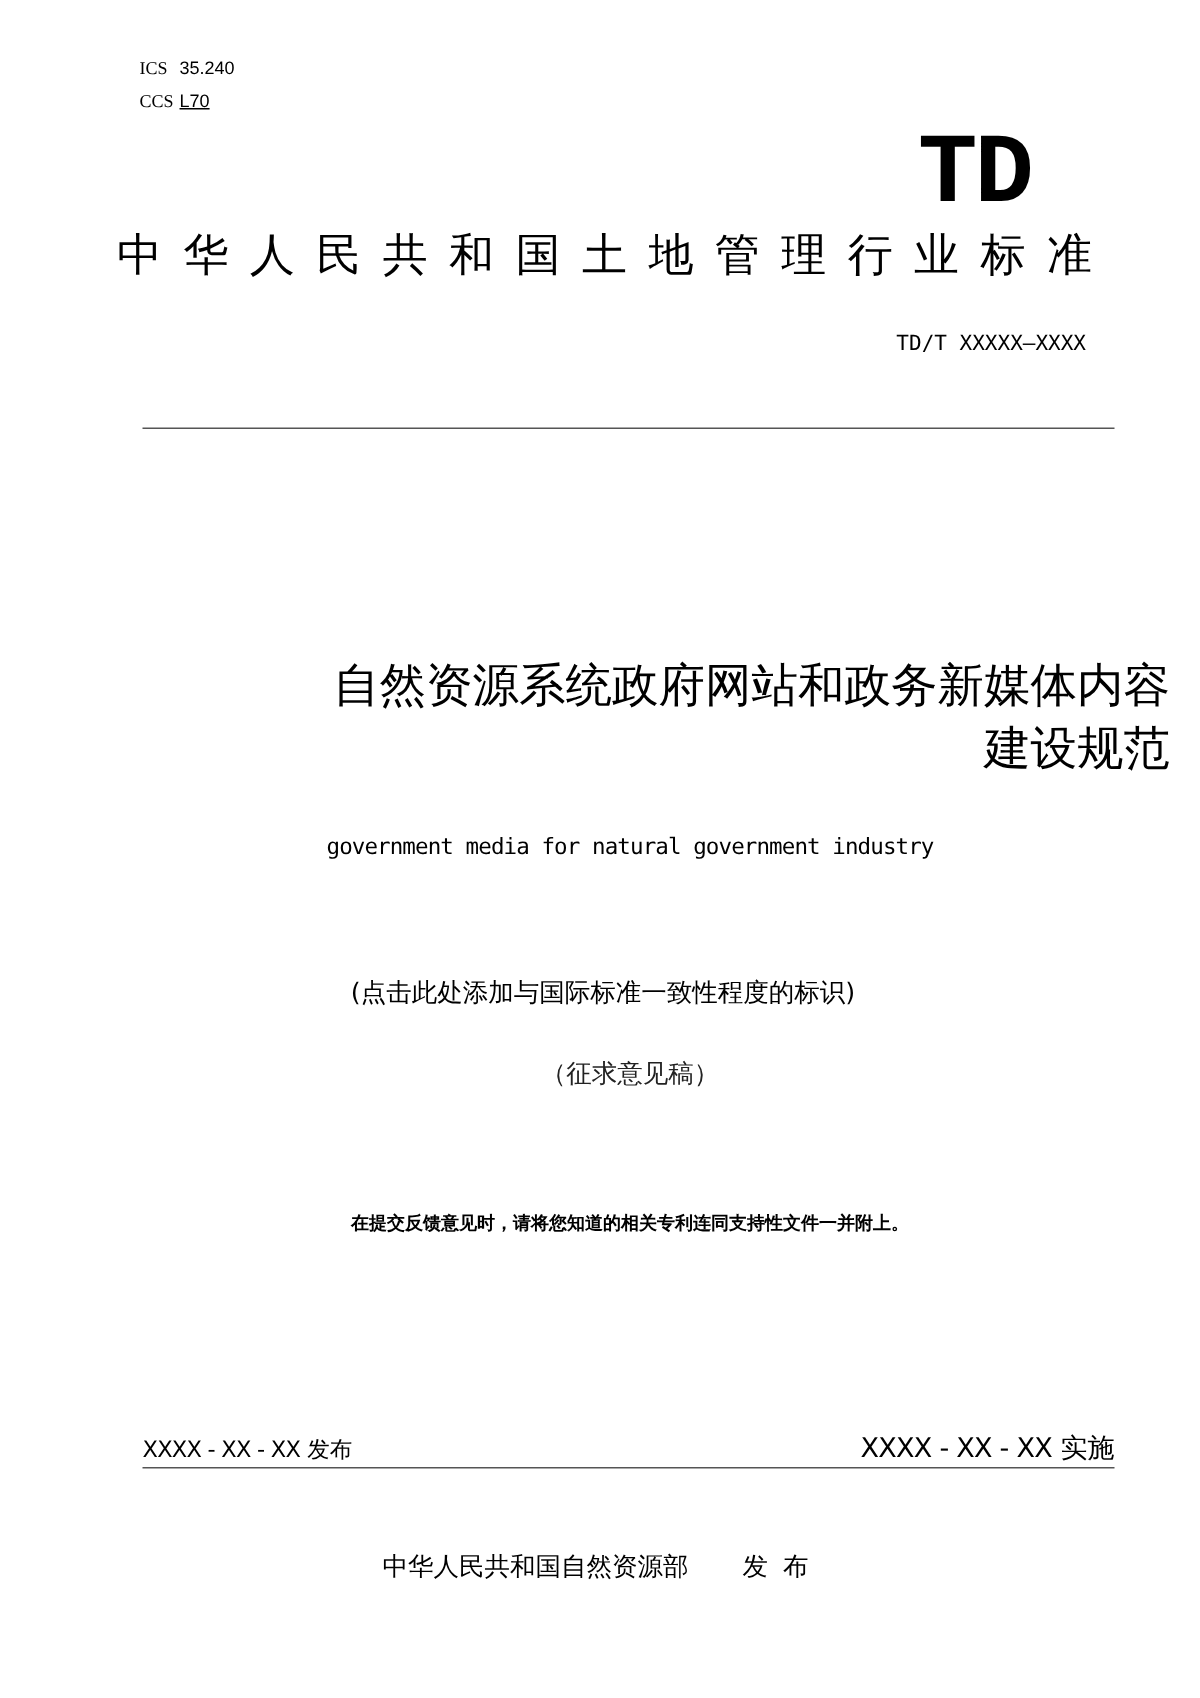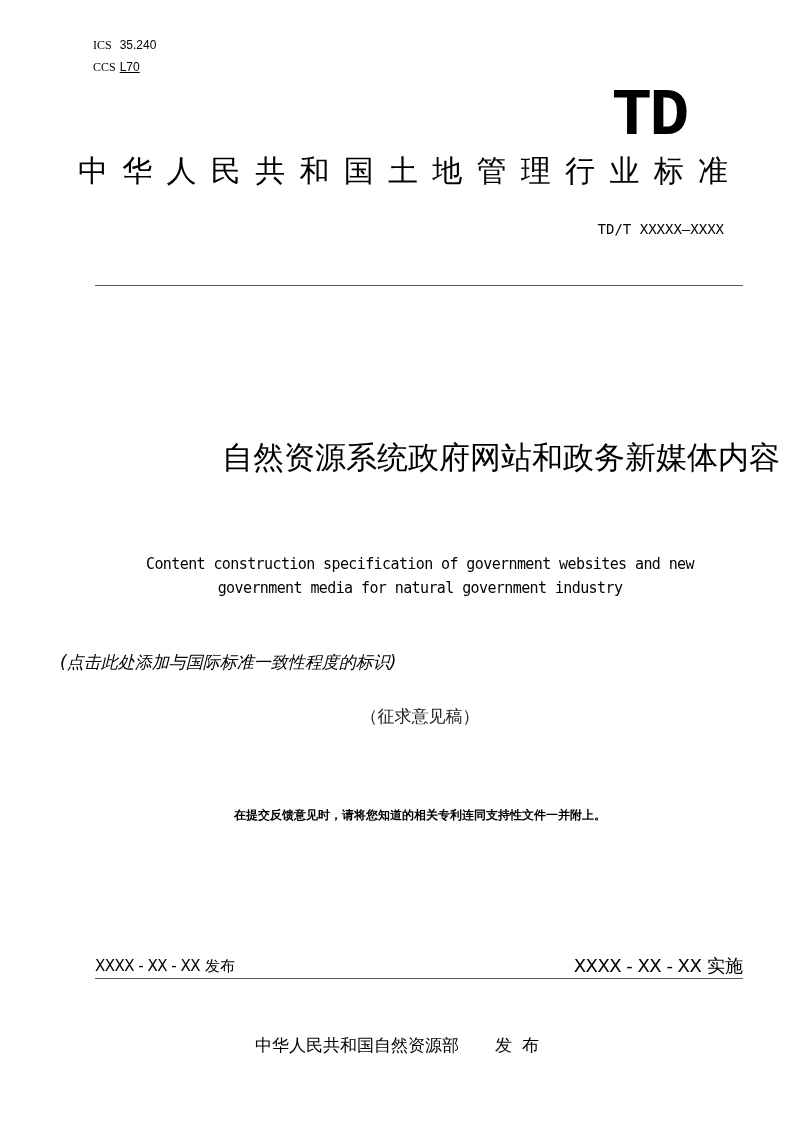--- a/index.html
+++ b/index.html
@@ -36,22 +36,22 @@
       text-align: right; font-size: 31px; line-height: 42px;
     }
     .doc-title span { display: block; }
     .en-title {
       left: 60px; width: 720px; top: 552px;
       text-align: center; font-family: "DejaVu Sans Mono", monospace; font-size: 15px; line-height: 24px;
       letter-spacing: -0.6px;
     }
     .en-title span { display: block; }
     .consistency {
-      left: 60px; width: 720px; top: 650px;
-      text-align: left; font-size: 17px; line-height: 24px; font-style: italic;
+      left: 42px; width: 720px; top: 650px;
+      text-align: center; font-size: 17px; line-height: 24px;
     }
     .draft {
       left: 60px; width: 720px; top: 706px;
       text-align: center; font-family: "DejaVu Serif", serif; font-size: 17px; line-height: 20px; color: #222;
     }
     .notice {
       left: 60px; width: 720px; top: 806px;
       text-align: center; font-size: 12px; line-height: 18px; font-weight: bold;
     }
     .date-left {
@@ -95,24 +95,24 @@
   <span>标</span>
   <span>准</span>
 </div>
 
 <div class="abs std-number">TD/T XXXXX—XXXX</div>
 
 <div class="abs rule" style="top:285px;"></div>
 
 <div class="abs doc-title">
   <span>自然资源系统政府网站和政务新媒体内容</span>
+  <span>建设规范</span>
 </div>
 
 <div class="abs en-title">
-  <span>Content construction specification of government websites and new</span>
   <span>government media for natural government industry</span>
 </div>
 
 <div class="abs consistency">(点击此处添加与国际标准一致性程度的标识)</div>
 
 <div class="abs draft">（征求意见稿）</div>
 
 <div class="abs notice">在提交反馈意见时，请将您知道的相关专利连同支持性文件一并附上。</div>
 
 <div class="abs date-left">

